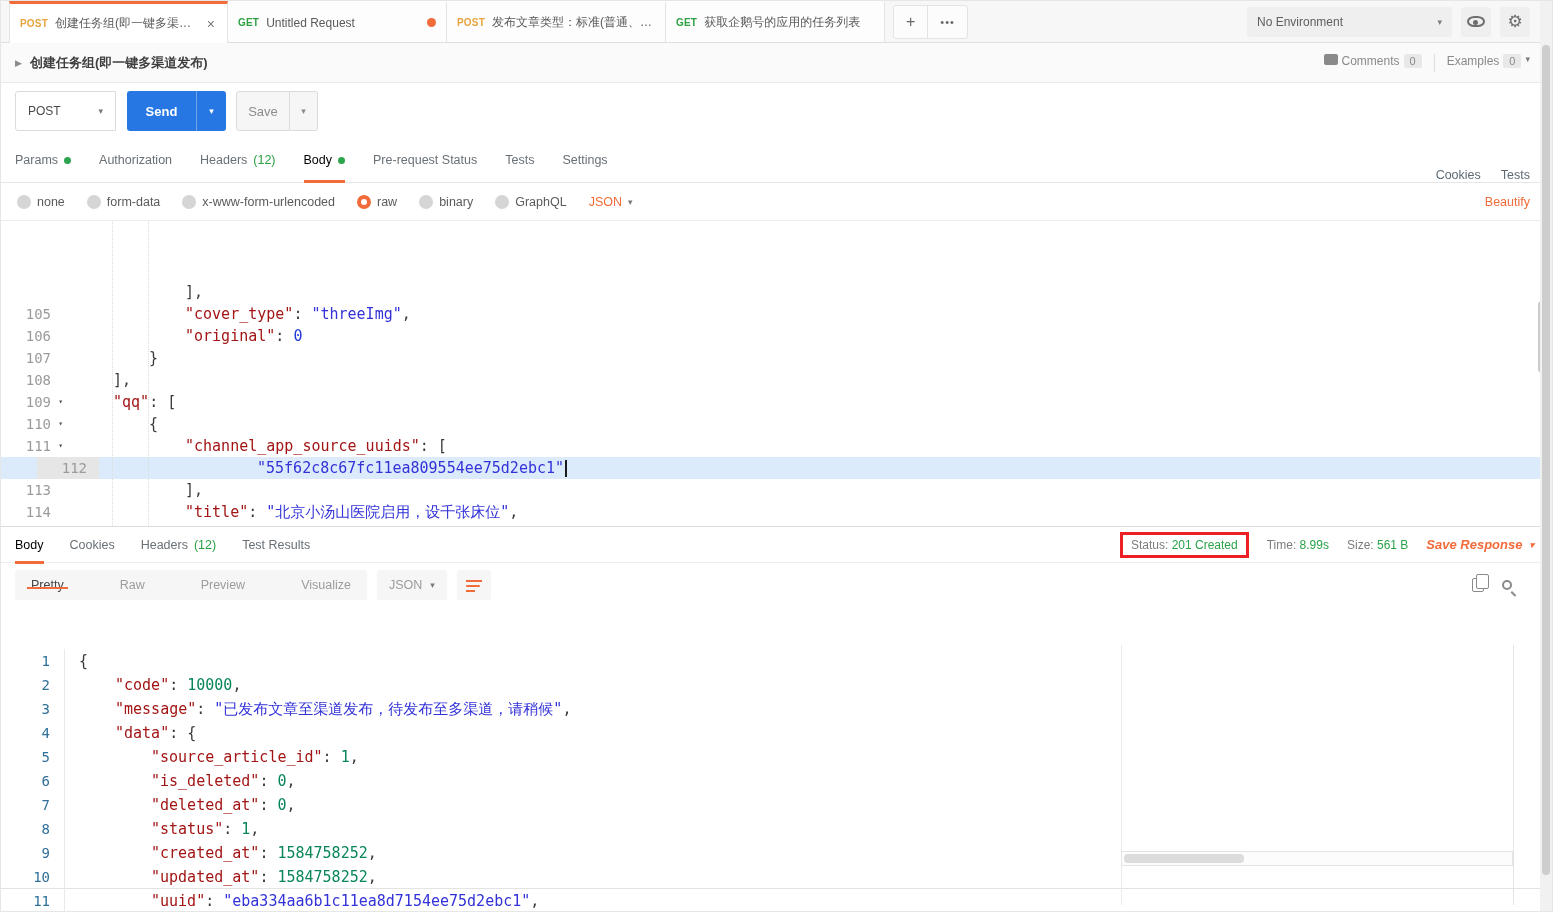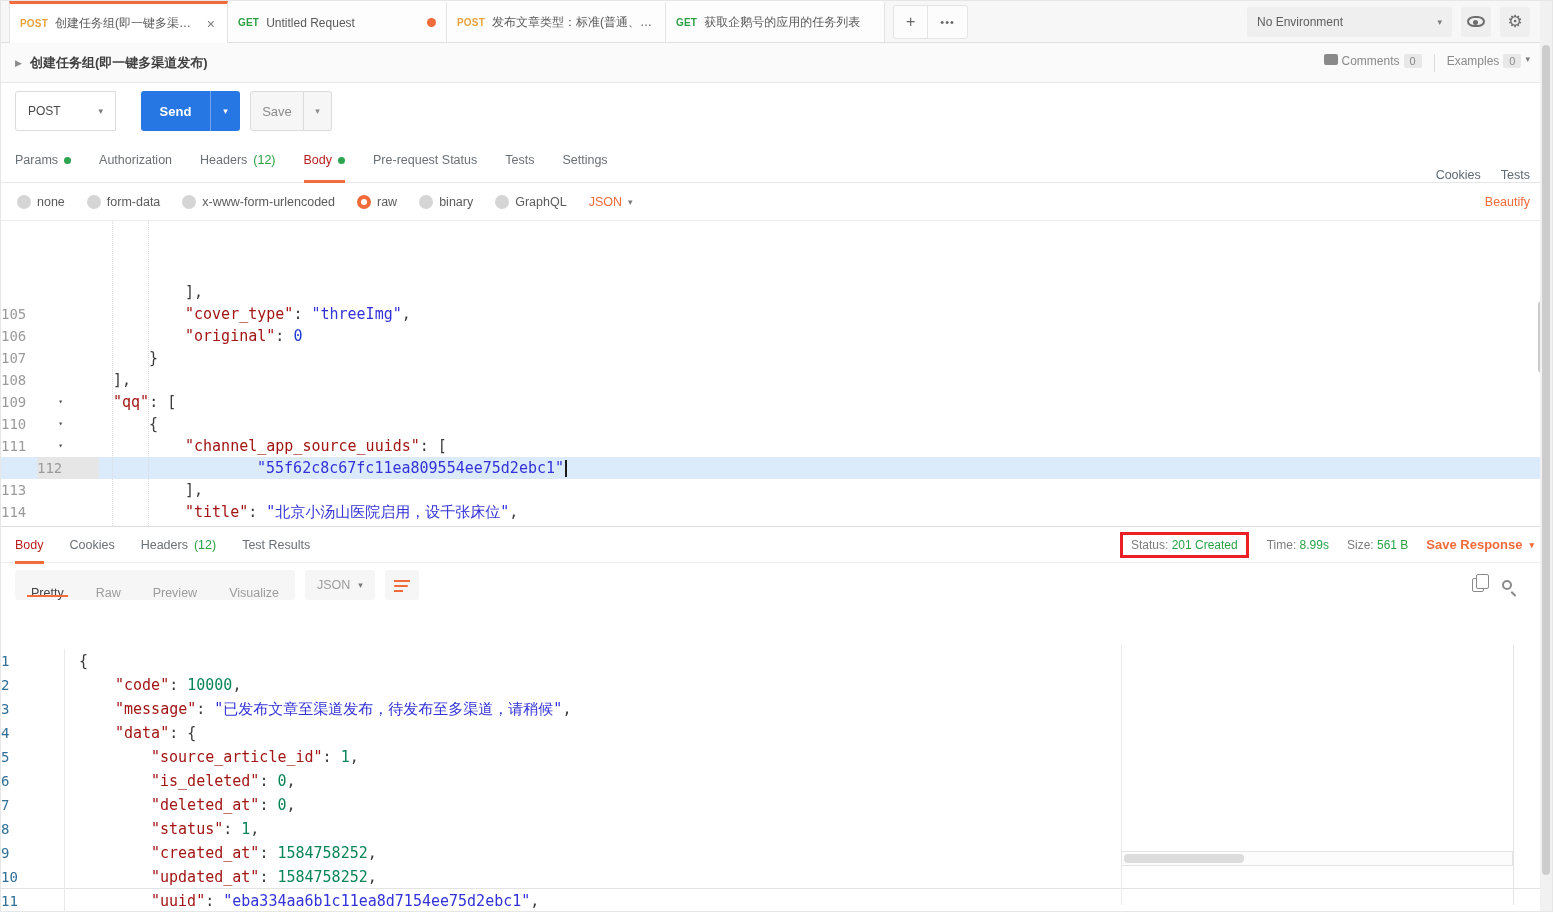--- a/index.html
+++ b/index.html
@@ -42,36 +42,36 @@
   .badge { background:#E8E8E8; color:#8A8A8A; border-radius:2px; padding:1px 6px; font-size:11px; }
   .vdiv { width:1px; height:18px; background:#DDD; margin:0 8px; }
 
   
   .urlrow { height:56px; display:flex; align-items:center; padding:0 22px 0 14px; background:#fff; }
   .method-select { width:101px; height:40px; border:1px solid #DBDBDB; border-radius:3px 0 0 3px; display:flex; align-items:center;
                    padding:0 12px; font-size:12px; color:#4A4A4A; background:#fff; cursor:pointer; }
   .method-select .caret { margin-left:auto; }
   .url-input { flex:1; height:40px; border:1px solid #DBDBDB; border-left:none; border-radius:0 3px 3px 0; background:#FBFBFB;
                font-size:13px; color:#4A4A4A; padding:0 12px; display:flex; align-items:center; white-space:nowrap; overflow:hidden; }
-  .send-group { display:flex; margin-left:25px; }
+  .send-group { display:flex; margin-left:11px; }
   .send-main { width:69px; height:40px; background:#2677E3; color:#fff; font-size:13px; font-weight:bold; border:none;
                border-radius:3px 0 0 3px; cursor:pointer; }
   .send-caret { width:30px; height:40px; background:#2677E3; border:none; border-left:1px solid rgba(255,255,255,.35);
                 border-radius:0 3px 3px 0; color:#fff; font-size:9px; cursor:pointer; }
   .save-group { display:flex; margin-left:10px; }
   .save-main { width:54px; height:40px; background:#F6F6F6; border:1px solid #DBDBDB; border-radius:3px 0 0 3px;
                color:#8C8C8C; font-size:13px; cursor:pointer; }
   .save-caret { width:28px; height:40px; background:#F6F6F6; border:1px solid #DBDBDB; border-left:none; border-radius:0 3px 3px 0;
                 color:#8C8C8C; font-size:9px; cursor:pointer; }
 
   
   .reqtabs { height:44px; display:flex; align-items:flex-end; padding:0 22px 0 14px; border-bottom:1px solid #E6E6E6; }
   .rtab { position:relative; height:44px; display:flex; align-items:center; gap:6px; margin-right:28px;
           font-size:12.5px; color:#697076; cursor:pointer; }
-  .rtab.active { color:#b91c1c; }
+  .rtab.active { color:#000000; }
   .rtab.active::after { content:""; position:absolute; left:0; right:0; bottom:-1px; height:3px; background:#F26B3A; }
   .gdot { width:7px; height:7px; border-radius:50%; background:#2DA44E; }
   .suffix-green { color:#2BA143; }
   .reqtabs-right { margin-left:auto; display:flex; gap:20px; font-size:12.5px; color:#5E6A75; }
   .reqtabs-right span { cursor:pointer; }
 
   
   .radios { height:38px; display:flex; align-items:center; gap:22px; padding:0 22px 0 16px; border-bottom:1px solid #EDEDED; }
   .radio-item { display:flex; align-items:center; gap:6px; font-size:12.5px; color:#5B5B5B; cursor:pointer; }
   .radio { width:14px; height:14px; border-radius:50%; background:#D5D5D5; }
@@ -79,21 +79,21 @@
   .json-dd { display:flex; align-items:center; gap:6px; color:#F26B3A; font-size:12.5px; cursor:pointer; }
   .beautify { margin-left:auto; color:#F26B3A; font-size:12.5px; cursor:pointer; }
 
   
   .editor { position:relative; height:306px; overflow:hidden; background:#fff; border-bottom:1px solid #DCDCDC; }
   .code { font-family:"DejaVu Sans Mono", monospace; font-size:15px; white-space:pre; }
   .req .inner { margin-top:-12px; }
   .cl { display:flex; }
   .req .cl { height:22px; line-height:22px; }
   .res .cl { height:24px; line-height:24px; }
-  .g { flex:none; width:62px; text-align:left; padding-right:12px; color:#9B9B9B; position:relative; font-size:14px; }
+  .g { flex:none; width:62px; text-align:right; padding-right:12px; color:#9B9B9B; position:relative; font-size:14px; }
   .res .g { width:64px; color:#2F6F98; border-right:1px solid #EAEAEA; padding-right:14px; }
   .c { flex:1; padding-left:14px; }
   .fold { position:absolute; right:0; top:0; font-size:8px; color:#555; }
   .s-key { color:#A31515; }
   .s-str { color:#3232D8; }
   .s-p   { color:#3A3A3A; }
   .req .s-num { color:#1F3BD3; }
   .res .s-num { color:#098658; }
   .cl.hl { background:#DCEBFB;padding-left:36px; }
   .cl.hl .g { background:#E6E6E6; }
@@ -102,26 +102,26 @@
   .guide { position:absolute; top:0; bottom:0; border-left:1px dotted #DCDCDC; }
   .ed-scrollbar { position:absolute; right:6px; top:80px; width:8px; height:72px; background:#CBCBCB; border-radius:4px; }
 
   
   .resmeta { height:36px; display:flex; align-items:center; padding:0 18px 0 14px; border-bottom:1px solid #EDEDED; }
   .resmeta .rtab { height:36px; margin-right:26px; font-size:12.5px; }
   .meta-right { margin-left:auto; display:flex; align-items:center; gap:18px; font-size:12px; }
   .meta-pair { color:#7C7C7C; }
   .meta-pair b { font-weight:normal; color:#29A248; }
   .red-annot { border:3px solid #EC2024; padding:3px 8px; }
-  .save-response { color:#F26B3A; font-size:13px; font-weight:bold; display:flex; align-items:center; gap:7px; cursor:pointer; }
+  .save-response { color:#F26B3A; font-size:13px; font-weight:bold; display:flex; align-items:center; gap:7px; cursor:pointer;font-style:italic; }
   .save-response .caret { color:#F26B3A; }
 
   
   .restoolbar { height:44px; display:flex; align-items:center; padding:0 18px 0 14px; }
-  .viewgroup { display:flex; background:#F6F6F6; border-radius:3px; height:30px; align-items:flex-end; }
+  .viewgroup { display:flex; background:#F6F6F6; border-radius:3px; height:30px; align-items:center;gap:24px; }
   .view { position:relative; display:flex; align-items:center; padding:0 16px; font-size:12.5px; color:#9C9C9C; cursor:pointer; }
   .view.active { color:#444; }
   .view.active::after { content:""; position:absolute; left:12px; right:12px; bottom:3px; height:2px; background:#F26B3A; }
   .jsonbox { display:flex; align-items:center; gap:8px; background:#F6F6F6; border-radius:3px; height:30px; padding:0 12px;
              margin-left:10px; font-size:12.5px; color:#9C9C9C; cursor:pointer; }
   .wrapbox { width:34px; height:30px; background:#F6F6F6; border-radius:3px; margin-left:10px; display:flex; align-items:center; justify-content:center; cursor:pointer; }
   .wrap-icon { position:relative; width:16px; height:11px; border-top:2px solid #F26B3A; }
   .wrap-icon::before { content:""; position:absolute; left:0; top:3px; width:14px; height:2px; background:#F26B3A; border-radius:1px; }
   .wrap-icon::after { content:""; position:absolute; left:0; top:8px; width:9px; height:2px; background:#F26B3A; }
   .toolbar-right { margin-left:auto; display:flex; align-items:center; gap:18px; padding-right:22px; }

